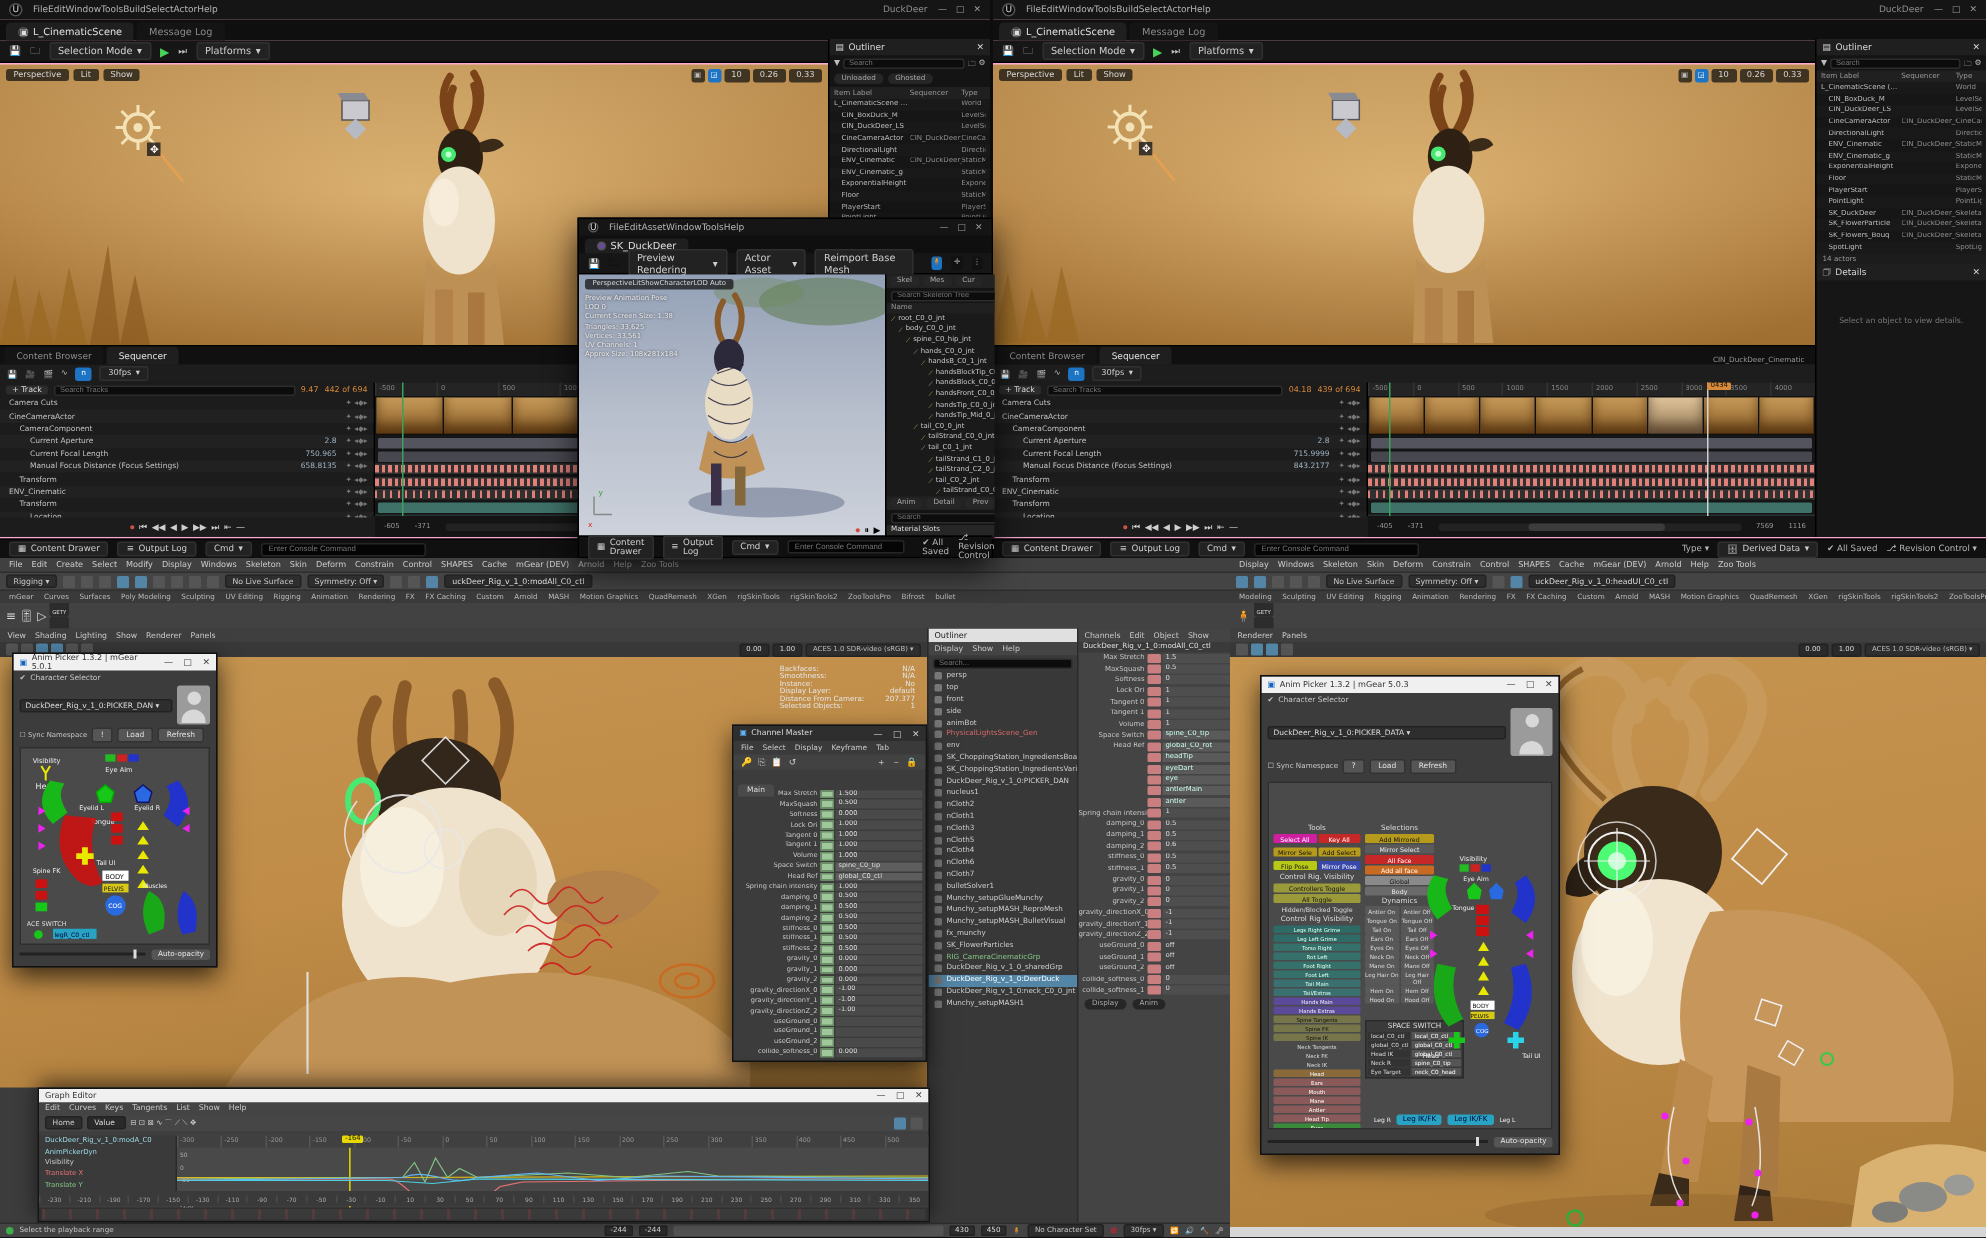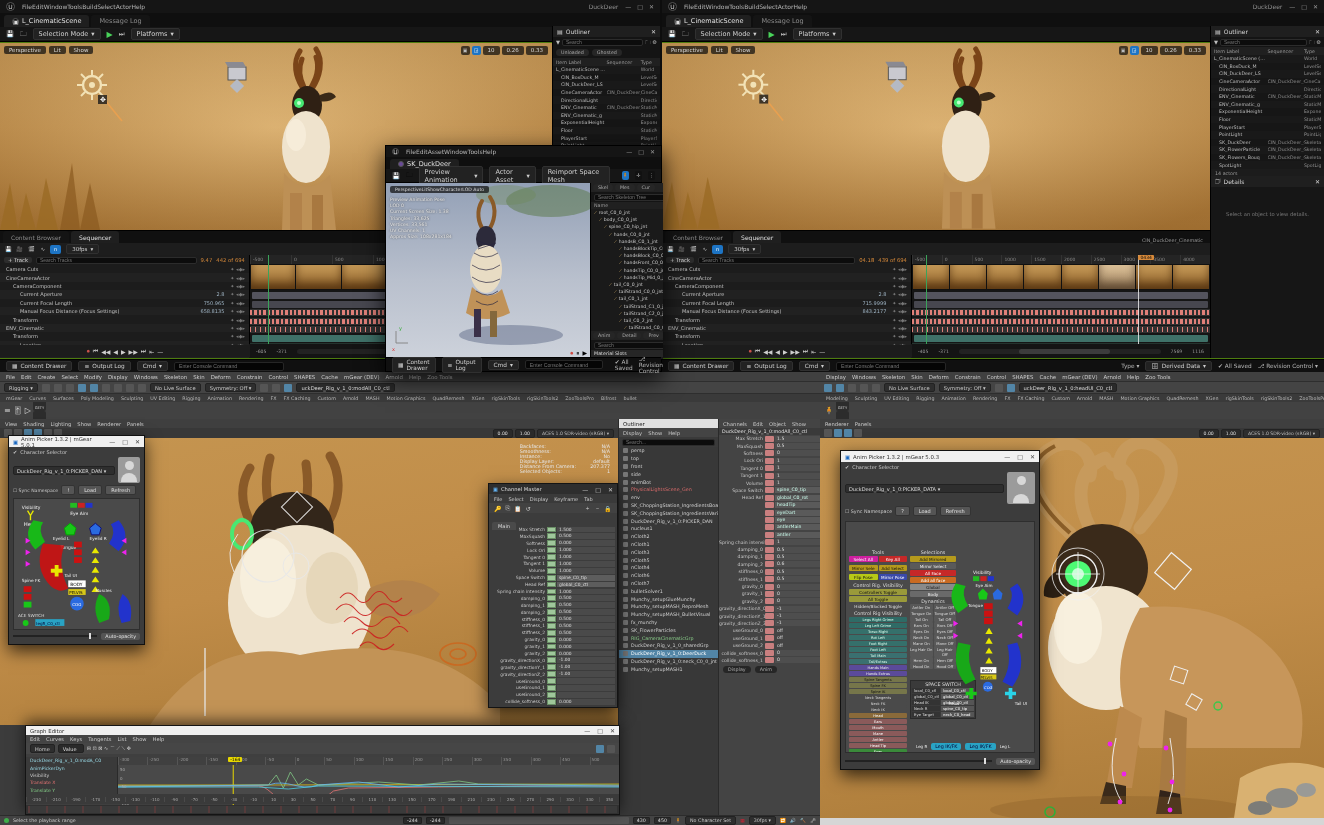--- a/index.html
+++ b/index.html
@@ -1,20 +1,20 @@
 <!DOCTYPE html>
 <html><head>
 <meta charset="utf-8">
 <style>
   *{box-sizing:border-box;margin:0;padding:0}
   body{background:#000;font-family:"DejaVu Sans","Liberation Sans",sans-serif}
   .screen{position:relative;width:1324px;height:825px;background:#0d0d0d;overflow:hidden}
   .abs{position:absolute}
   
-  .ue{background:#4d7c0f;color:#bdbdbd;overflow:hidden}
+  .ue{background:#f9a8d4;color:#bdbdbd;overflow:hidden}
   .ue-menubar{height:13px;background:#151515;display:flex;align-items:center;gap:7px;padding:0 6px;font-size:6px;color:#b5b5b5}
   .ue-logo{width:9px;height:9px;border-radius:50%;background:#0c0c0c;border:1px solid #555;color:#ddd;font-size:6px;line-height:8px;text-align:center}
   .ue-menubar .sp{flex:1}
   .proj{color:#8d8d8d}
   .winbtns{display:flex;gap:6px;color:#999;font-size:6px}
   .ue-tabs{height:14px;background:#0f0f0f;display:flex;align-items:flex-end;gap:2px;padding:0 4px;font-size:6.5px}
   .ue-tab{background:#1f1f1f;color:#e0e0e0;padding:2px 8px;border-radius:3px 3px 0 0;display:flex;gap:3px;align-items:center;height:12px}
   .ue-tab.inactive{background:#141414;color:#8a8a8a}
   .ue-toolbar{height:15px;background:#161616;display:flex;align-items:center;gap:6px;padding:0 6px;font-size:6.5px;border-bottom:1px solid #000}
   .tbtn{background:#222;border:1px solid #303030;border-radius:2px;padding:1px 5px;color:#cfcfcf;display:flex;gap:3px;align-items:center}
@@ -873,24 +873,24 @@
     </div>
     <div class="ue-tabs" style="height:12px">
       <span class="ue-tab" style="height:10px">
           <span class="ue-logo" style="width:6px;height:6px;line-height:5px;background:#6a4a9a"></span>
           <span>SK_DuckDeer</span>
         </span>
     </div>
     <div class="ue-toolbar" style="height:14px">
       <span>💾</span>
         <span>🗀</span>
-      <span class="tbtn"><span>Preview Animation</span> ▾</span>
+      <span class="tbtn"><span>Preview Rendering</span> ▾</span>
       <span class="tbtn"><span>Actor Asset</span> ▾</span>
       <span class="tbtn">
-          <span>Reimport Space Mesh</span>
+          <span>Reimport Base Mesh</span>
         </span>
       <span class="sp" style="flex:1"></span>
       <span class="sq hl">🧍</span>
         <span class="sq">✛</span>
         <span class="sq">⋮</span>
     </div>
     <div class="sk-vp" style="left:0;top:37px;width:204px;height:176px">
       <div class="vp-chips" style="z-index:3">
         <span class="chip" style="font-size:4.6px"><span>Perspective</span><span>Lit</span><span>Show</span><span>Character</span><span>LOD Auto</span></span>
       </div>

